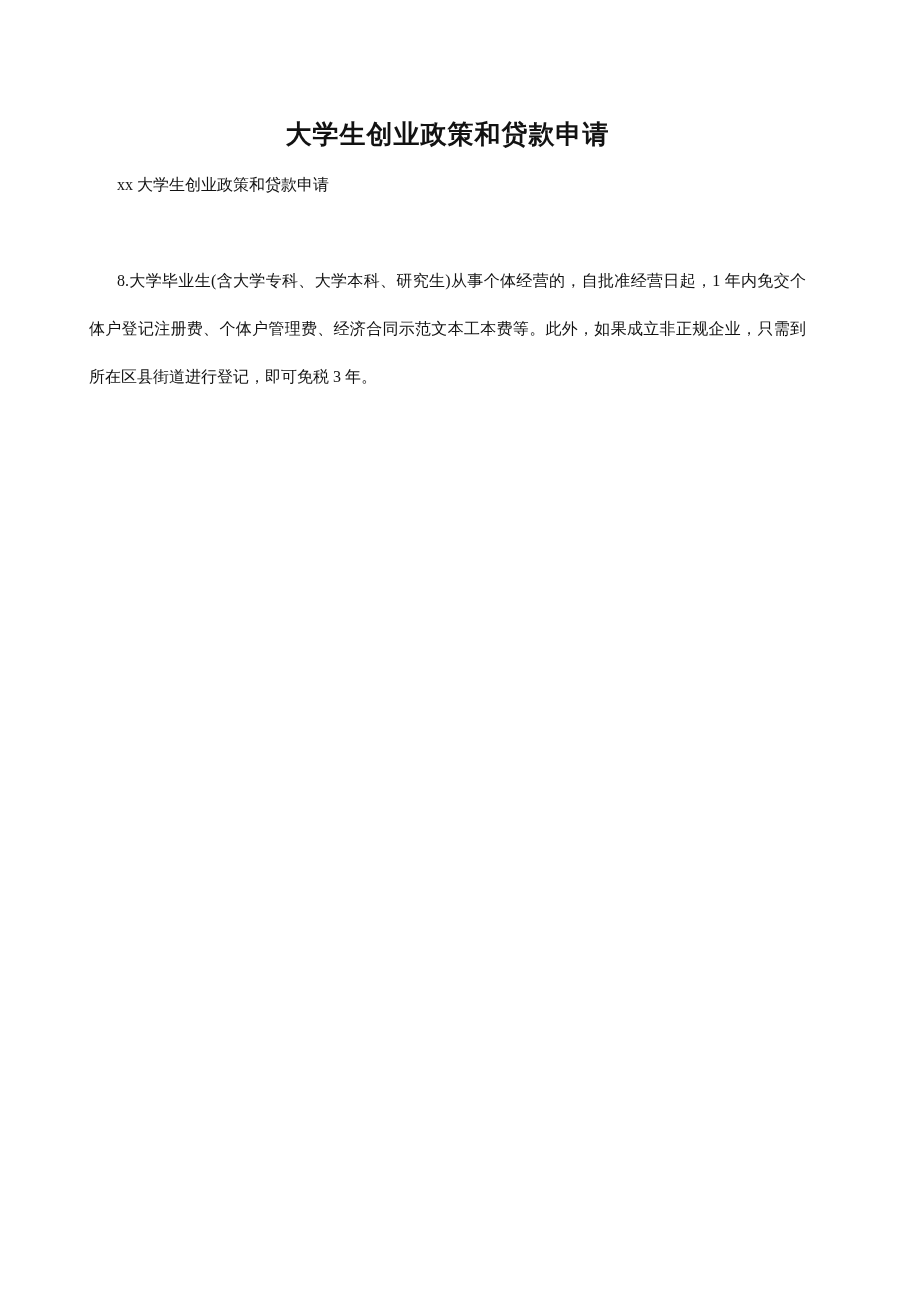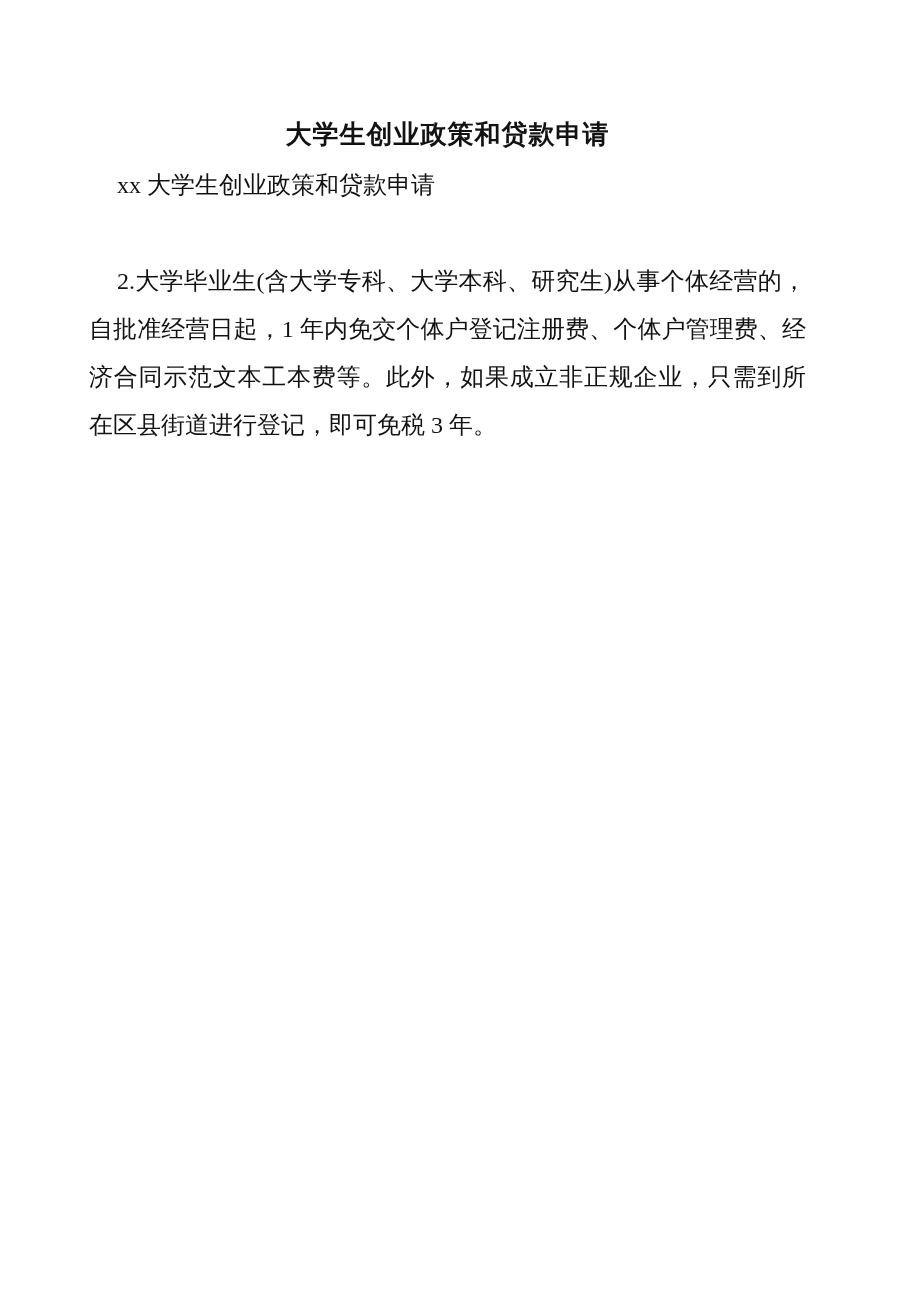--- a/index.html
+++ b/index.html
@@ -23,31 +23,31 @@
     margin: 0;
     font-size: 26px;
     font-weight: bold;
     line-height: 52px;
     text-align: center;
     letter-spacing: 1px;
     white-space: nowrap;
   }
   .para {
     margin: 0 0 48px 0;
-    font-size: 24px;
+    font-size: 16px;
     line-height: 48px;
     text-align: justify;
     text-justify: inter-character;
     word-break: break-all;
   }
   .para.indent-small { text-indent: 28px; }
   .para.indent-large { text-indent: 48px; }
 </style>
 </head>
 <body>
 
 <div class="page">
   <h1 class="doc-title">大学生创业政策和贷款申请</h1>
   <div>
       <p class="para indent-small">xx 大学生创业政策和贷款申请</p>
-      <p class="para indent-small">2.大学毕业生(含大学专科、大学本科、研究生)从事个体经营的，自批准经营日起，1 年内免交个体户登记注册费、个体户管理费、经济合同示范文本工本费等。此外，如果成立非正规企业，只需到所在区县街道进行登记，即可免税 3 年。</p>
+      <p class="para indent-small">8.大学毕业生(含大学专科、大学本科、研究生)从事个体经营的，自批准经营日起，1 年内免交个体户登记注册费、个体户管理费、经济合同示范文本工本费等。此外，如果成立非正规企业，只需到所在区县街道进行登记，即可免税 3 年。</p>
     </div>
 </div>
 
 </body></html>

